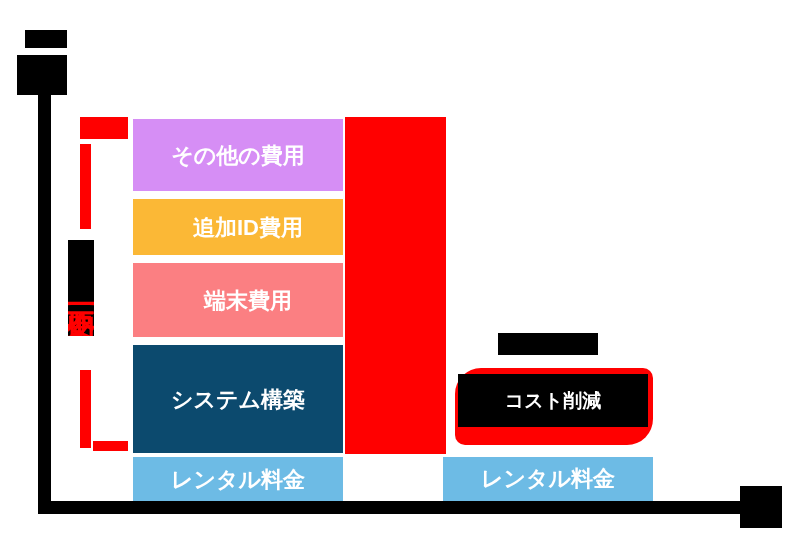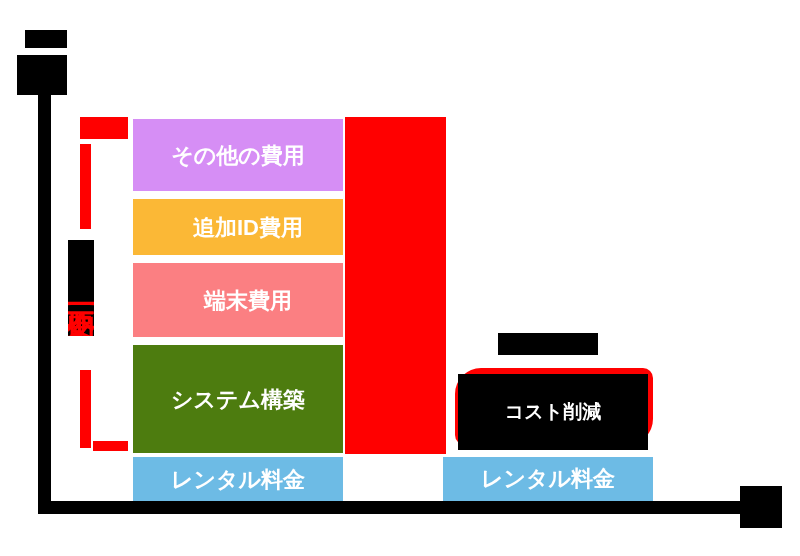--- a/index.html
+++ b/index.html
@@ -43,40 +43,40 @@
   .seg{
     position:absolute;left:133px;width:210px;
     display:flex;align-items:center;justify-content:center;
     color:#ffffff;font-weight:bold;font-size:22px;
     text-align:center;line-height:27px;
     box-sizing:border-box;
   }
   #seg-other {top:119px;height:72px;background:#d68ef5;}
   #seg-id    {top:199px;height:56px;background:#fbb836;padding-left:20px;}
   #seg-term  {top:263px;height:74px;background:#fb7f82;padding-left:20px;}
-  #seg-build {top:345px;height:108px;background:#4d7c0f;text-align:center;}
+  #seg-build {top:345px;height:108px;background:#0c4a6e;text-align:center;}
   #seg-rent-a{top:457px;height:44px;background:#6dbbe5;}
 
   
   #red-block{position:absolute;left:345px;top:117px;width:101px;height:337px;background:#ff0000;}
 
   
   #seg-rent-b{
     position:absolute;left:443px;top:457px;width:210px;height:44px;
     background:#6dbbe5;color:#fff;font-weight:bold;font-size:22px;
     display:flex;align-items:center;justify-content:center;
   }
 
   
   #cost-red-blob{
     position:absolute;left:455px;top:368px;width:198px;height:77px;
     background:#ff0000;border-radius:26px 10px 26px 10px;
   }
   #cost-box{
-    position:absolute;left:458px;top:374px;width:190px;height:76px;
+    position:absolute;left:458px;top:374px;width:190px;height:53px;
     background:#000;color:#ffffff;font-weight:bold;font-size:19px;
     display:flex;align-items:center;justify-content:center;
   }
 </style>
 </head>
 <body>
 
 <div id="stage">
 
   <div class="axis-y" id="axis-y"></div>

